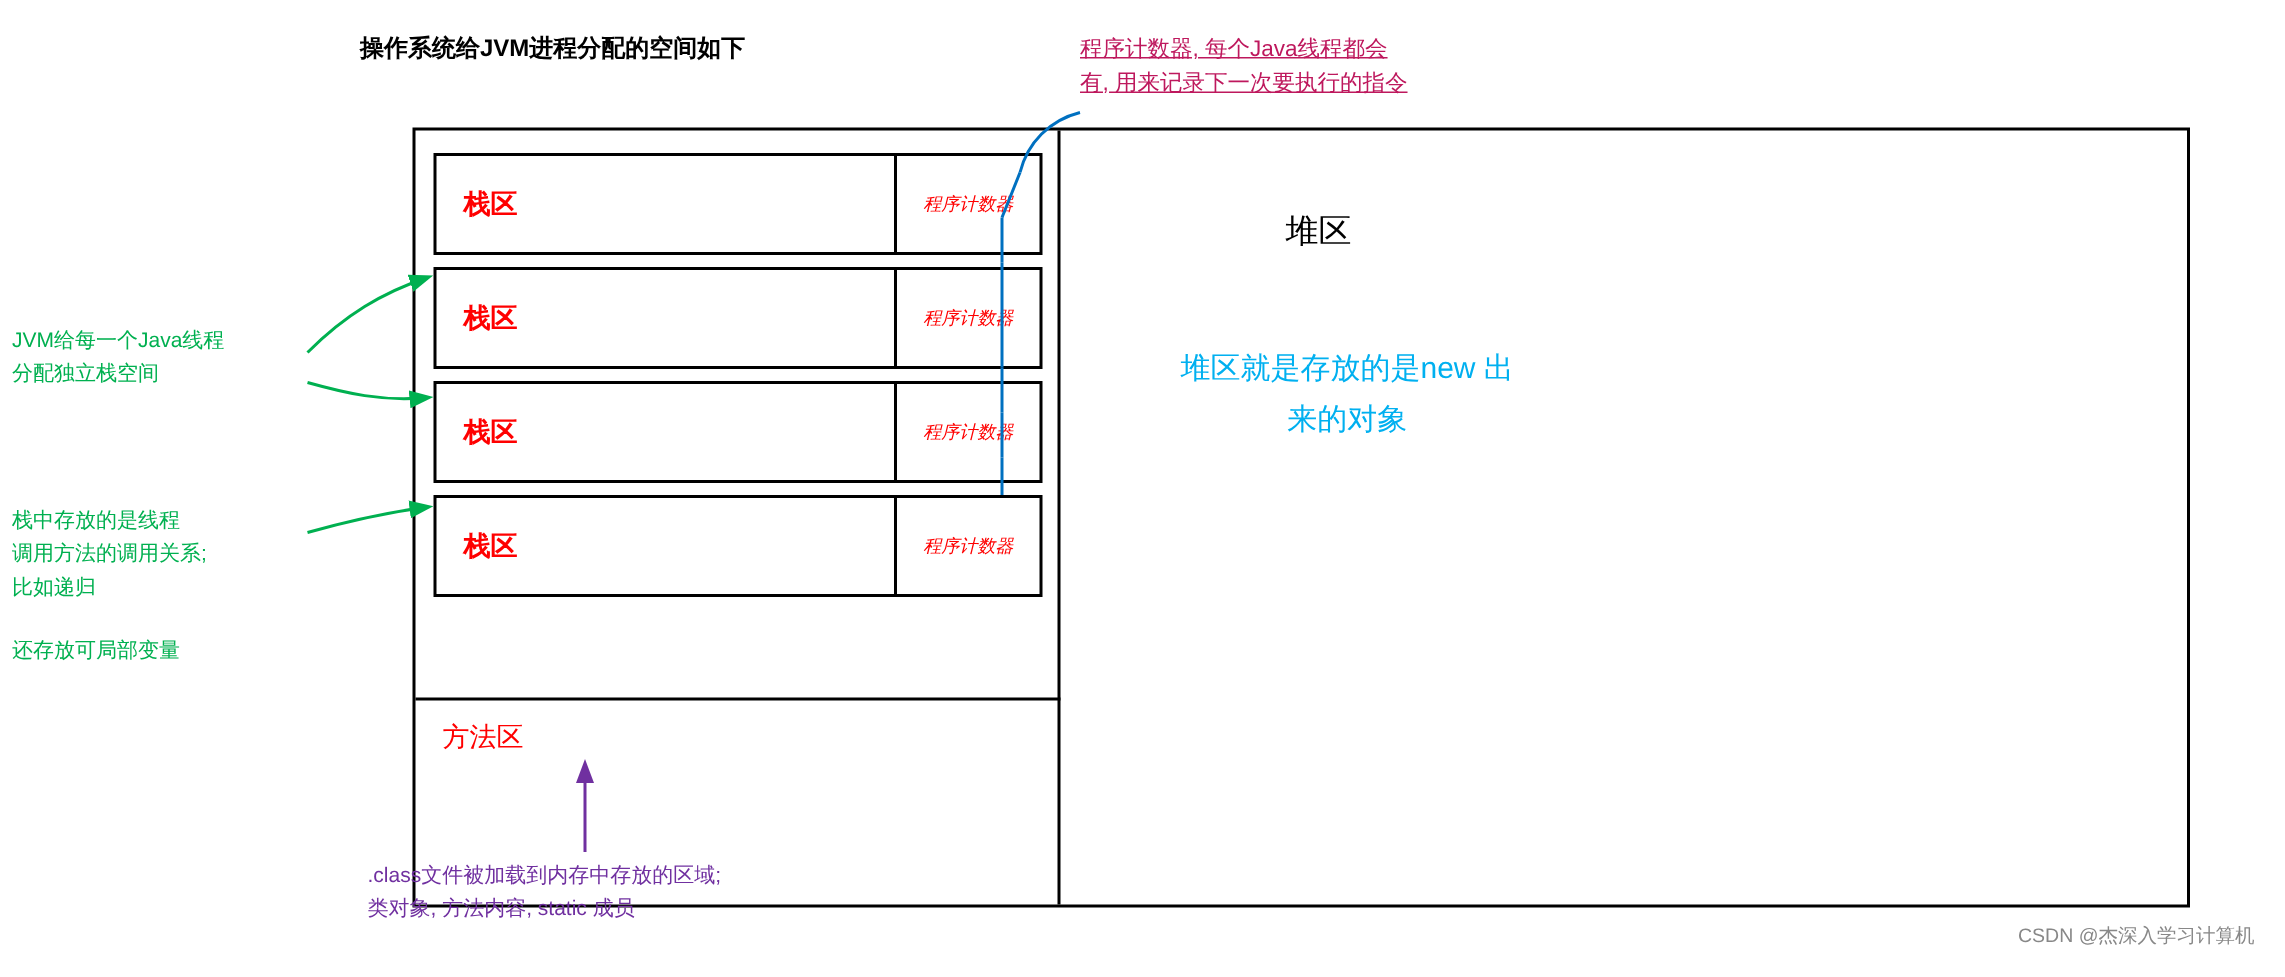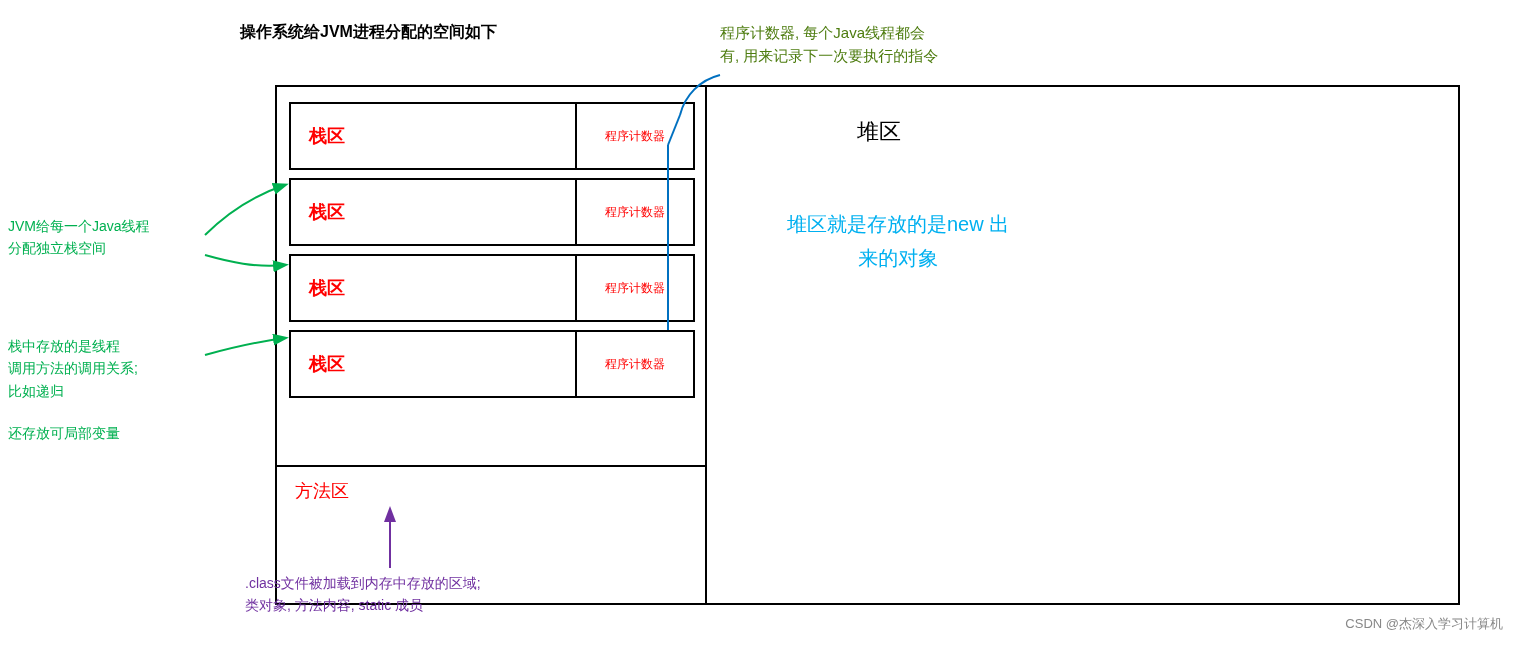--- a/index.html
+++ b/index.html
@@ -27,23 +27,24 @@
       color: #000000;
       font-size: 16px;
       font-weight: bold;
     }
 
     
     .pc-annotation-top {
       position: absolute;
       top: 22px;
       left: 720px;
-      color: #4d7c0f;
+      color: #be185d;
       font-size: 15px;
       line-height: 1.5;
+      text-decoration: underline;
     }
 
     
     .main-box {
       position: absolute;
       top: 85px;
       left: 275px;
       width: 1185px;
       height: 520px;
       border: 2.5px solid #000;
@@ -86,27 +87,28 @@
       flex: 1;
       display: flex;
       align-items: center;
       padding-left: 18px;
       font-size: 18px;
       color: #ff0000;
       font-weight: bold;
     }
 
     .pc-box {
-      width: 118px;
+      width: 97px;
       border-left: 2px solid #000;
       display: flex;
       align-items: center;
       justify-content: center;
       font-size: 12px;
       color: #ff0000;
+      font-style: italic;
     }
 
     
     .method-area {
       position: absolute;
       top: 380px;
       left: 0;
       width: 430px;
       height: 140px;
       display: flex;
@@ -132,20 +134,21 @@
       justify-content: flex-start;
       padding-top: 30px;
     }
 
     .heap-title {
       font-size: 22px;
       color: #000;
       margin-bottom: 60px;
       align-self: flex-start;
       margin-left: 150px;
+      margin-top: 22px;
     }
 
     .heap-desc {
       font-size: 20px;
       color: #00b0f0;
       text-align: center;
       line-height: 1.7;
       margin-left: 80px;
       align-self: flex-start;
     }

